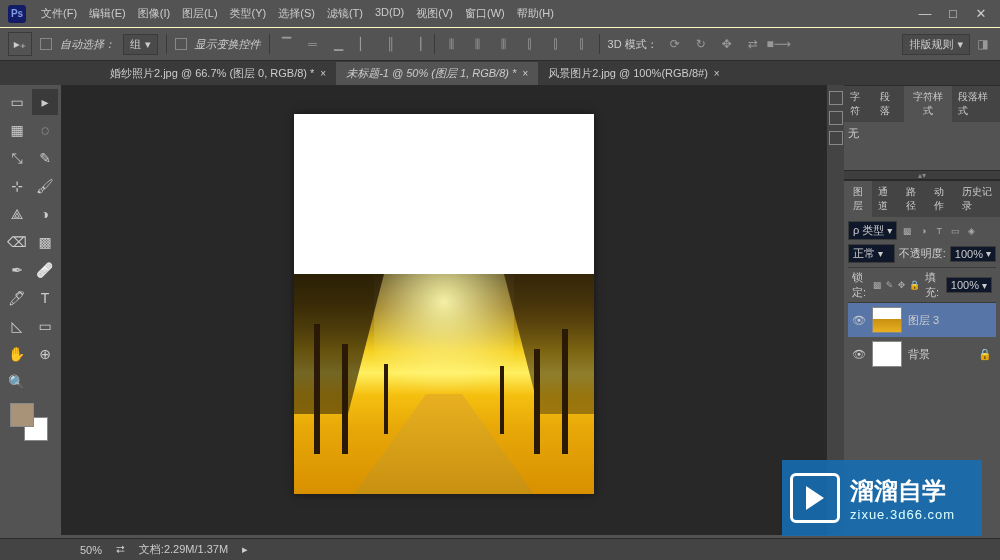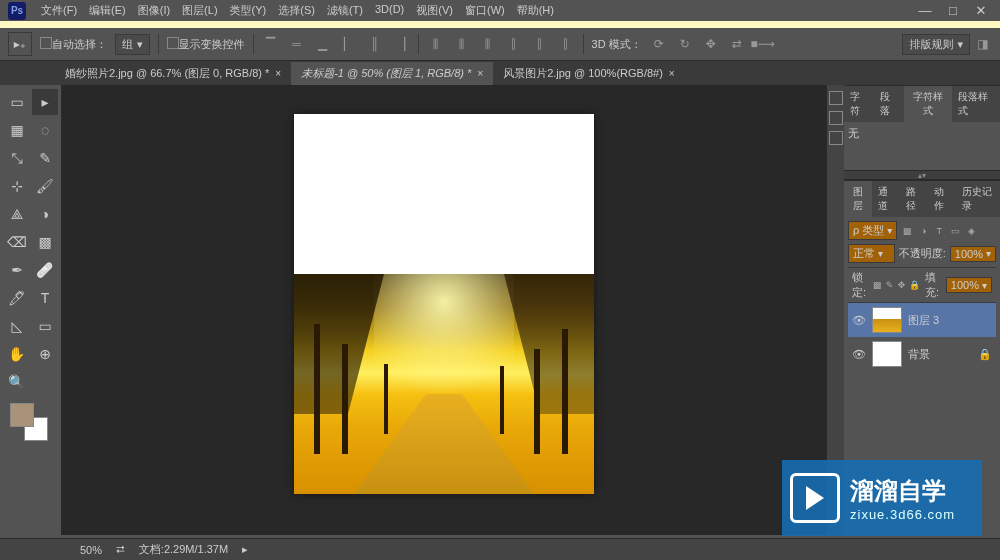--- a/index.html
+++ b/index.html
@@ -1,31 +1,31 @@
 <!DOCTYPE html>
 <html><head>
 <meta charset="utf-8">
 <style>
 * { margin: 0; padding: 0; box-sizing: border-box; font-family: "Microsoft YaHei", sans-serif; font-size: 11px; color: #ccc; user-select: none; }
 body { background: #535353; width: 1000px; height: 560px; overflow: hidden; position: relative; }
-.titlebar { height: 28px; background: #535353; display: flex; align-items: center; padding: 0 8px; border-bottom: 7px solid #fef9c3; }
+.titlebar { height: 28px; background: #535353; display: flex; align-items: center; padding: 0 8px; border-bottom: 1px solid #fef9c3; }
 .app-icon { width: 18px; height: 18px; background: #131c66; border-radius: 3px; margin-right: 10px; display: flex; align-items: center; justify-content: center; color: #839de6; font-weight: bold; font-size: 10px; }
 .menus { display: flex; gap: 2px; }
 .menu-item { padding: 4px 5px; cursor: pointer; }
 .window-controls { margin-left: auto; display: flex; gap: 6px; }
 .win-btn { width: 22px; height: 16px; display: flex; align-items: center; justify-content: center; cursor: pointer; font-size: 13px; }
 .optbar { height: 33px; background: #535353; display: flex; align-items: center; padding: 0 8px; border-bottom: 1px solid #2a2a2a; gap: 8px; }
 .cursor-icon { width: 24px; height: 24px; display: flex; align-items: center; justify-content: center; border: 1px solid #3a3a3a; font-size: 12px; }
-.chk { display: flex; align-items: flex-start; gap: 0; }
+.chk { display: flex; align-items: center; gap: 8px; font-style: italic; }
 .chk-box { width: 12px; height: 12px; border: 1px solid #888; }
 .dd { display: flex; align-items: center; gap: 4px; padding: 2px 6px; border: 1px solid #3a3a3a; background: #4a4a4a; }
 .icon-sm { width: 18px; height: 18px; display: flex; align-items: center; justify-content: center; font-size: 12px; color: #999; }
 .sep-v { width: 1px; height: 20px; background: #3a3a3a; }
 .opt-right { margin-left: auto; display: flex; align-items: center; gap: 4px; }
-.tabs { height: 24px; background: #3a3a3a; display: flex; align-items: center; padding-left: 55px; }
+.tabs { height: 24px; background: #3a3a3a; display: flex; align-items: center; padding-left: 100px; }
 .doc-tab { padding: 4px 10px; font-size: 10px; color: #aaa; cursor: pointer; }
 .doc-tab.active { background: #535353; color: #ddd; font-style: italic; }
 .close-x { margin-left: 6px; font-size: 10px; }
 .main { display: flex; height: 450px; }
 .toolbox { width: 62px; background: #535353; border-right: 1px solid #2a2a2a; padding: 4px; }
 .tool-grid { display: grid; grid-template-columns: 26px 26px; gap: 2px; }
 .tool { width: 26px; height: 26px; display: flex; align-items: center; justify-content: center; font-size: 14px; cursor: pointer; }
 .tool.sel { background: #3a3a3a; }
 .swatches { margin-top: 8px; position: relative; width: 40px; height: 40px; margin-left: 6px; }
 .sw-fg { position: absolute; width: 24px; height: 24px; background: #a89379; border: 1px solid #888; top: 0; left: 0; }
@@ -46,21 +46,21 @@
 .glow { position:absolute; left:50%; top:0; transform:translateX(-50%); width:140px; height:140px; background: radial-gradient(circle at 50% 20%, rgba(255,255,180,0.9), rgba(255,220,50,0) 70%);}
 .rail { width: 18px; background: #444; border-left: 1px solid #2a2a2a; display: flex; flex-direction: column; align-items: center; padding-top: 6px; gap: 6px; }
 .rail-ico { width: 14px; height: 14px; border: 1px solid #888; cursor: pointer; }
 .panels-col { width: 156px; background: #535353; display: flex; flex-direction: column; }
 .panel { border-top: 1px solid #2a2a2a; }
 .panel-tabs { display: flex; background: #444; }
 .ptab { padding: 4px 6px; font-size: 10px; cursor: pointer; }
 .ptab.active { background: #535353; text-align: center; }
 .panel-body { padding: 4px; }
 .minrow { display: flex; gap: 4px; align-items: center; margin-bottom: 4px; font-size: 10px; }
-.mini-dd { background: #a16207; border: 1px solid #3a3a3a; padding: 1px 4px; font-size: 10px; display: flex; align-items: center; gap: 3px; }
+.mini-dd { background: #0f172a; border: 1px solid #3a3a3a; padding: 1px 4px; font-size: 10px; display: flex; align-items: center; gap: 3px; }
 .lock-row { display: flex; gap: 4px; align-items: center; padding: 2px 4px; border-top: 1px solid #3a3a3a; border-bottom: 1px solid #3a3a3a; font-size: 10px;}
 .layer { display: flex; align-items: center; padding: 4px; gap: 6px; font-size: 10px; }
 .layer.selected { background: #5875a8; }
 .layer .vis { width: 14px; text-align: center; }
 .layer .thumb { width: 30px; height: 26px; border: 1px solid #888; background: #fff; display: flex; align-items: end;}
 .layer .thumb .ti { width:100%; height:55%; background: linear-gradient(#c89010,#e8b020);}
 .statusbar { position: absolute; bottom: 0; left: 0; right: 0; height: 22px; background: #444; border-top: 1px solid #2a2a2a; display: flex; align-items: center; padding: 0 80px; font-size: 10px; gap: 14px; color: #bbb;}
 .watermark { position: absolute; right: 18px; bottom: 24px; width: 200px; height: 76px; background: rgba(20,110,180,0.88); display: flex; align-items: center; padding: 8px; gap: 10px; }
 .wm-play { width: 50px; height: 50px; border: 3px solid #fff; border-radius: 6px; display: flex; align-items: center; justify-content: center;}
 .wm-tri { width: 0; height: 0; border-left: 18px solid #fff; border-top: 12px solid transparent; border-bottom: 12px solid transparent;}

